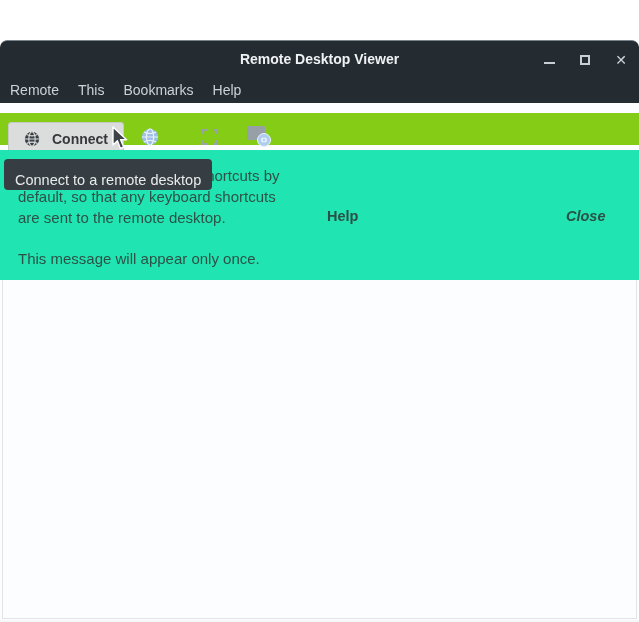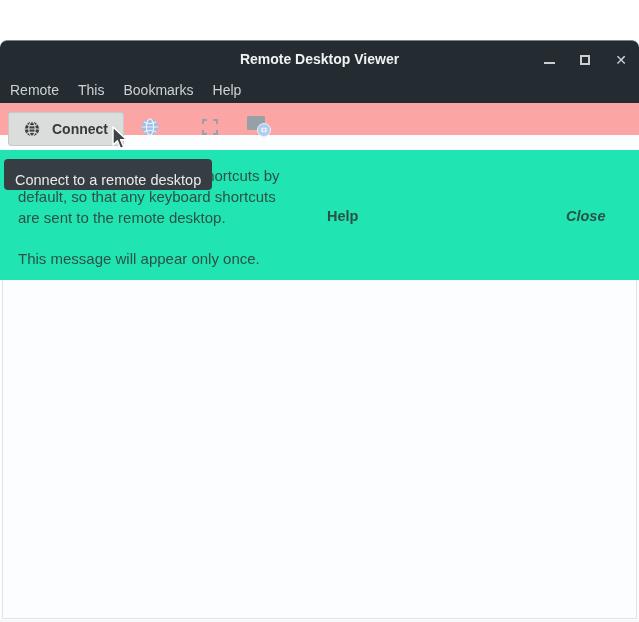--- a/index.html
+++ b/index.html
@@ -28,21 +28,21 @@
   .close-glyph { font-size:14px; font-weight:bold; color:#ced4d8; line-height:14px; }
   
   .menubar {
     position:absolute; left:0; top:37px; right:0; height:26px; background:#242c31;
     display:flex; align-items:center; gap:19px; padding-left:10px;
     color:#ccd2d6; font-size:14px;
   }
   .menu-item { cursor:default; }
   
   .toolbar {
-    position:absolute; left:0; top:63px; right:0; height:32px; background:#fca5a5;
+    position:absolute; left:0; top:73px; right:0; height:32px; background:#84cc16;
   }
   .connect-btn {
     position:absolute; left:8px; top:9px; width:116px; height:34px;
     background:#dbdddd; border:1px solid #c7c9c9; border-radius:3px;
     display:flex; align-items:center; justify-content:center; gap:12px;
     font-weight:bold; font-size:14px; color:#36393a;
   }
   .tb-icon { position:absolute; }
   .tb-globe2 { left:141px; top:15px; }
   .tb-fullscreen { left:201px; top:15px; }

